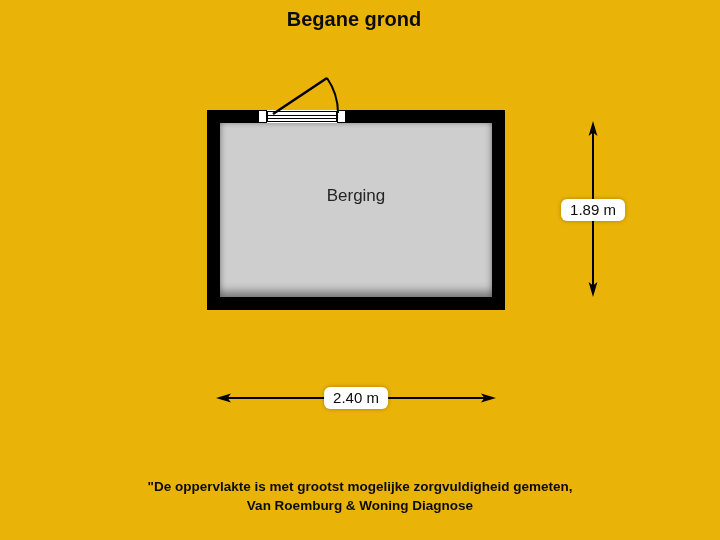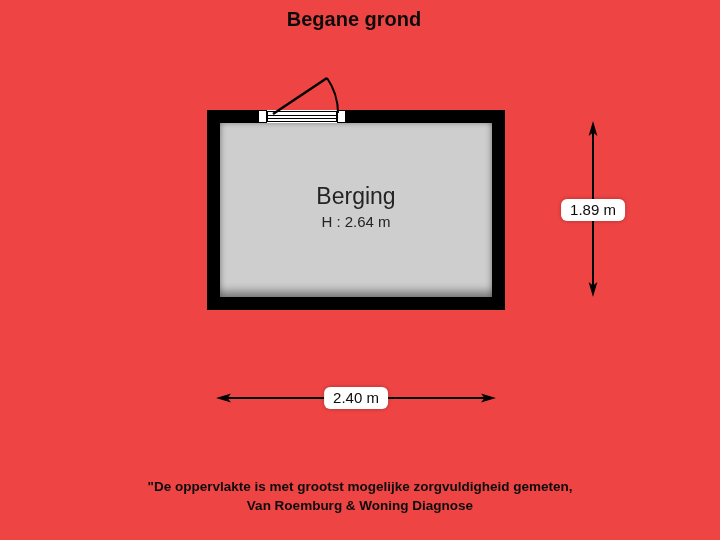--- a/index.html
+++ b/index.html
@@ -4,21 +4,21 @@
 <style>
   html, body {
     margin: 0;
     padding: 0;
     background: #ffffff;
   }
   .canvas {
     position: relative;
     width: 720px;
     height: 540px;
-    background: #ef4444;
+    background: #eab308;
     font-family: "Liberation Sans", sans-serif;
     color: #000000;
     overflow: hidden;
   }
 
   
   .page-title {
     position: absolute;
     top: 7px;
     left: 0;
@@ -47,21 +47,21 @@
       inset -4px 0 6px -3px rgba(0,0,0,0.22);
   }
   .room-labels {
     position: absolute;
     left: 220px;
     top: 185px;
     width: 272px;
     text-align: center;
   }
   .room-name {
-    font-size: 23px;
+    font-size: 17px;
     line-height: 22px;
     color: #242424;
   }
   .room-height {
     font-size: 15px;
     line-height: 19px;
     margin-top: 5px;
     color: #242424;
   }
 
@@ -164,21 +164,20 @@
   <div class="window-symbol"></div>
   <div class="door-post right"></div>
 
   <svg class="door-swing" viewBox="250 66 105 50" xmlns="http://www.w3.org/2000/svg">
     <path d="M 273 114 L 327 78" stroke="#000" stroke-width="2.4" fill="none"></path>
     <path d="M 327 78 A 62 62 0 0 1 338 113" stroke="#000" stroke-width="2" fill="none"></path>
   </svg>
 
   <div class="room-labels">
     <div class="room-name">Berging</div>
-    <div class="room-height">H : 2.64 m</div>
   </div>
 
   <svg class="v-arrow" viewBox="0 0 18 176" xmlns="http://www.w3.org/2000/svg">
     <line x1="9" y1="10" x2="9" y2="166" stroke="#000" stroke-width="2"></line>
     <polygon points="9,0 4.6,15 9,11.6 13.4,15" fill="#000"></polygon>
     <polygon points="9,176 4.6,161 9,164.4 13.4,161" fill="#000"></polygon>
   </svg>
   <div class="dim-label height">1.89 m</div>
 
   <svg class="h-arrow" viewBox="0 0 280 18" xmlns="http://www.w3.org/2000/svg">

